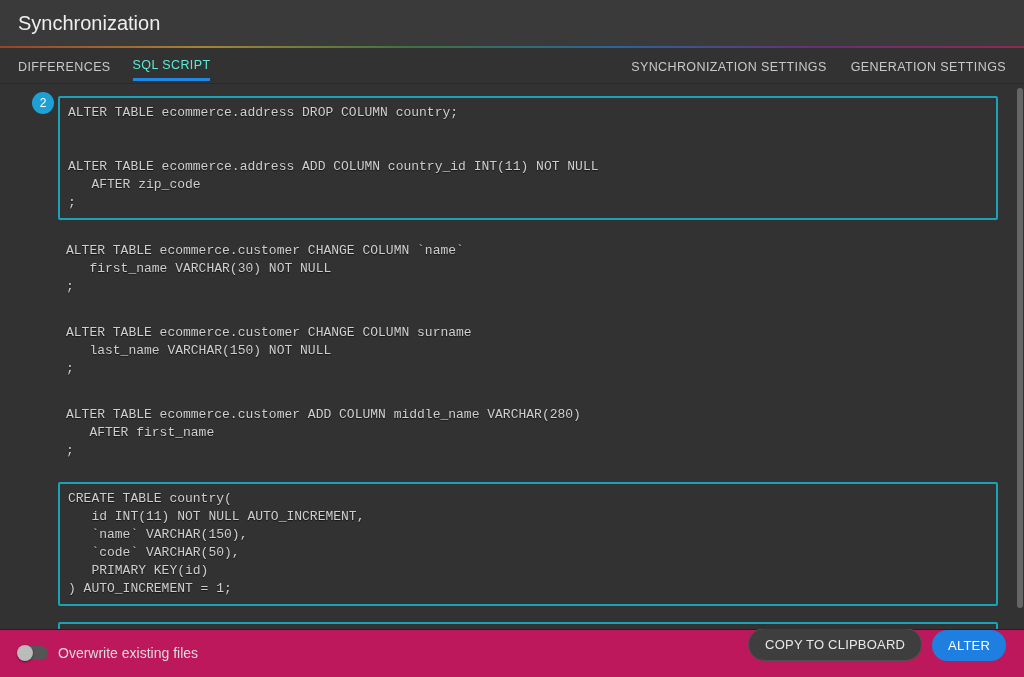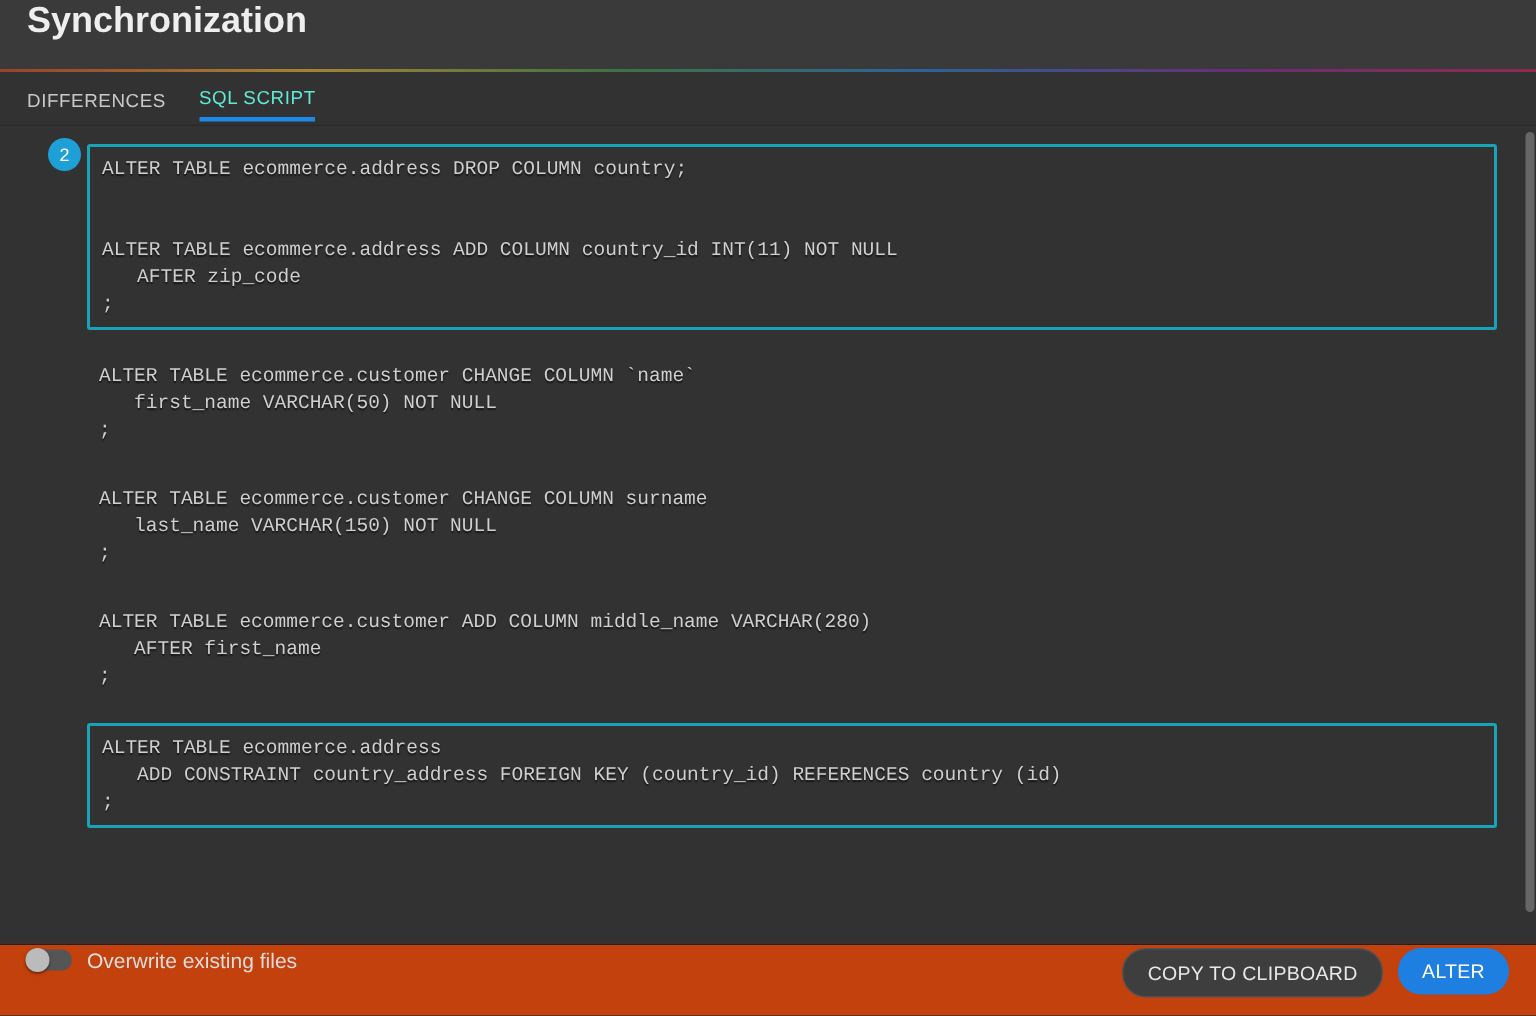--- a/index.html
+++ b/index.html
@@ -1,33 +1,33 @@
 <!DOCTYPE html>
 <html><head>
 <meta charset="utf-8">
 <style>
   * { box-sizing: border-box; margin: 0; padding: 0; }
   html, body { width: 1024px; height: 677px; overflow: hidden; font-family: "Segoe UI", Arial, sans-serif; background: #323232; color: #ddd; }
   .window { width: 1024px; height: 677px; display: flex; flex-direction: column; background: #3a3a3a; }
-  .titlebar { height: 46px; background: #3a3a3a; display: flex; padding: 0 18px; font-size: 24px; color: #eee; font-weight: 700; }
+  .titlebar { height: 46px; background: #3a3a3a; display: flex; align-items: center; padding: 0 18px; font-size: 20px; color: #eee; font-weight: 400; }
   .rainbow { height: 2px; width: 100%; background: linear-gradient(90deg,#e64a19,#fbc02d,#43a047,#1e88e5,#8e24aa,#d81b60); opacity: 0.55; }
   .tabbar { height: 36px; display: flex; align-items: center; padding: 0 18px; background: #323232; border-bottom: 1px solid #2a2a2a; position: relative; }
   .tab { font-size: 12.5px; letter-spacing: .4px; color: #c9c9c9; padding: 8px 0 6px 0; margin-right: 22px; cursor: pointer; text-transform: uppercase; }
   .tab.active { color: #5eead4; border-bottom: 3px solid #1e88e5; }
   .tabbar .right { margin-left: auto; display: flex; }
   .tabbar .right .tab { margin-right: 0; margin-left: 24px; font-size: 12.5px; }
   .content { flex: 1; position: relative; background: #323232; overflow: hidden; }
   .scroll-inner { position: absolute; left: 0; top: 0; right: 8px; bottom: 0; overflow: hidden; }
   .scrollbar-track { position: absolute; right: 1px; top: 2px; bottom: 2px; width: 6px; background: transparent; }
   .scrollbar-thumb { position: absolute; right: 0; width: 6px; background: #666; border-radius: 3px; top: 2px; height: 520px; }
   .badge { position: absolute; left: 32px; top: 8px; width: 22px; height: 22px; background: #1ea0d6; color: #fff; font-size: 12px; border-radius: 50%; display: flex; align-items: center; justify-content: center; z-index: 5; font-weight: 500; }
   .code-area { padding: 12px 18px 18px 58px; font-family: Consolas, "Courier New", monospace; font-size: 13px; line-height: 18px; color: #cfcfcf; }
   .block { margin-bottom: 16px; padding: 6px 8px; white-space: pre; text-shadow: 0 1px 1px rgba(0,0,0,.6); }
   .block.hl { border: 2px solid #19a3b8; border-radius: 2px; }
-  .footer { height: 48px; background: #c2410c; border-top: 1px solid #222; display: flex; align-items: flex-start; padding: 2px 18px; }
+  .footer { height: 48px; background: #be185d; border-top: 1px solid #222; display: flex; align-items: flex-end; padding: 16px 18px; }
   .toggle { display: flex; align-items: center; gap: 10px; cursor: pointer; }
   .toggle-track { width: 30px; height: 14px; background: #555; border-radius: 8px; position: relative; }
   .toggle-knob { width: 16px; height: 16px; background: #bbb; border-radius: 50%; position: absolute; top: -1px; left: -1px; box-shadow: 0 1px 2px rgba(0,0,0,.5); }
   .toggle-label { font-size: 14px; color: #ddd; }
   .footer .spacer { flex: 1; }
   .btn { font-size: 13px; padding: 8px 16px; border-radius: 16px; margin-left: 10px; cursor: pointer; border: none; letter-spacing: .2px; }
   .btn.flat { background: #3e3e3e; color: #e8e8e8; border: 1px solid #505050; }
   .btn.primary { background: #1e7fe0; color: #fff; }
 </style>
 </head>
@@ -36,41 +36,51 @@
 <div class="window">
 
   <div class="titlebar">
     <span>Synchronization</span>
   </div>
   <div class="rainbow"></div>
 
   <div class="tabbar">
     <div class="tab">DIFFERENCES</div>
     <div class="tab active">SQL SCRIPT</div>
+    <div class="right">
+      <div class="tab">SYNCHRONIZATION SETTINGS</div>
+      <div class="tab">GENERATION SETTINGS</div>
+    </div>
   </div>
 
   <div class="content">
     <div class="badge">2</div>
     <div class="scroll-inner">
       <div class="code-area" id="code-area">
           <div class="block hl">ALTER TABLE ecommerce.address DROP COLUMN country;
 
 
 ALTER TABLE ecommerce.address ADD COLUMN country_id INT(11) NOT NULL
    AFTER zip_code
 ;</div>
           <div class="block">ALTER TABLE ecommerce.customer CHANGE COLUMN `name`
-   first_name VARCHAR(50) NOT NULL
+   first_name VARCHAR(30) NOT NULL
 ;</div>
           <div class="block">ALTER TABLE ecommerce.customer CHANGE COLUMN surname
    last_name VARCHAR(150) NOT NULL
 ;</div>
           <div class="block">ALTER TABLE ecommerce.customer ADD COLUMN middle_name VARCHAR(280)
    AFTER first_name
 ;</div>
+          <div class="block hl">CREATE TABLE country(
+   id INT(11) NOT NULL AUTO_INCREMENT,
+   `name` VARCHAR(150),
+   `code` VARCHAR(50),
+   PRIMARY KEY(id)
+) AUTO_INCREMENT = 1;</div>
           <div class="block hl">ALTER TABLE ecommerce.address
    ADD CONSTRAINT country_address FOREIGN KEY (country_id) REFERENCES country (id)
 ;</div>
         </div>
     </div>
     <div class="scrollbar-track">
       <div class="scrollbar-thumb"></div>
     </div>
   </div>
 

